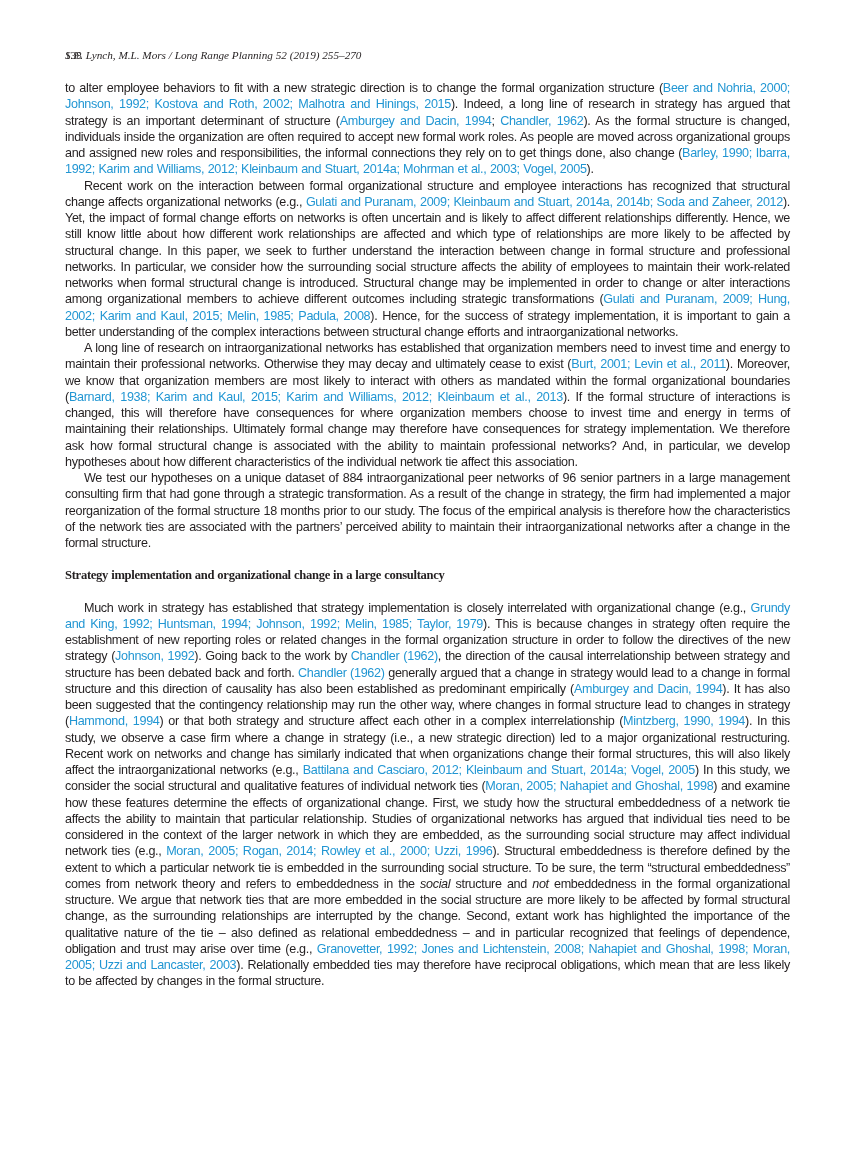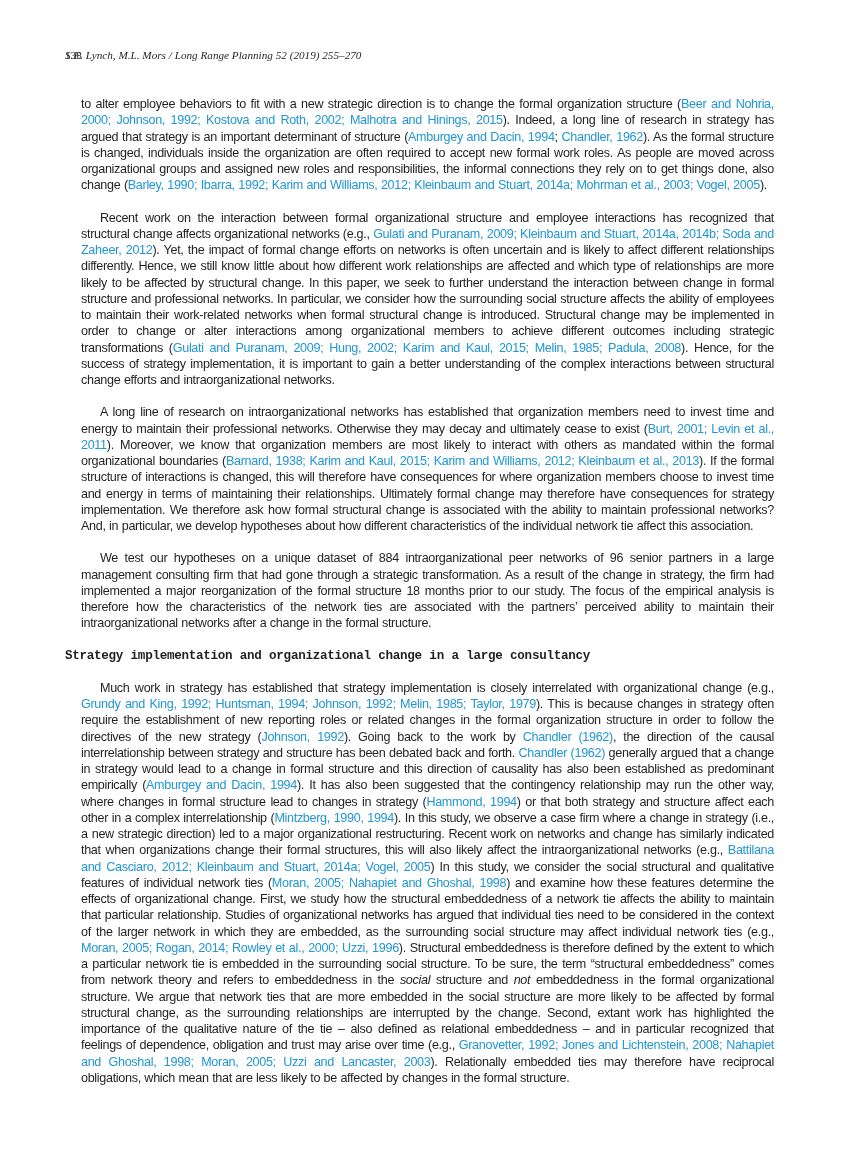--- a/index.html
+++ b/index.html
@@ -9,26 +9,26 @@
     font-family: "Liberation Serif", serif; font-size: 11.2px; color: #231f20;
   }
   .running-head .pageno { position: absolute; left: 0; top: 0; }
   .running-head .journal { position: absolute; left: 0; right: 0; font-style: italic; top: 0; }
   .body-text {
     position: absolute; top: 80px; left: 65px; width: 725px;
     font-family: "Liberation Sans", sans-serif; font-size: 12.6px; line-height: 16.25px;
     color: #231f20; text-align: justify; letter-spacing: -0.32px; word-spacing: 0.3px;
     hyphens: manual;
   }
-  .body-text p { margin: 16px; text-indent: 19px; }
+  .body-text p { margin: 0; text-indent: 19px; }
   .body-text p.first { text-indent: 0; }
   .cite { color: #2196d3; }
   .body-text em { }
   .section-heading {
-    font-family: Liberation Mono, monospace; font-weight: bold; font-size: 12.6px;
+    font-family: Liberation Serif, serif; font-weight: bold; font-size: 12.6px;
     letter-spacing: -0.3px; margin: 16px 0 16px 0; text-indent: 0; color: #231f20; line-height: 16.25px;
   }
 </style>
 </head>
 <body>
 
 <div class="running-head">
   <span class="pageno">138</span>
   <span class="journal">S.E. Lynch, M.L. Mors / Long Range Planning 52 (2019) 255–270</span>
 </div>

